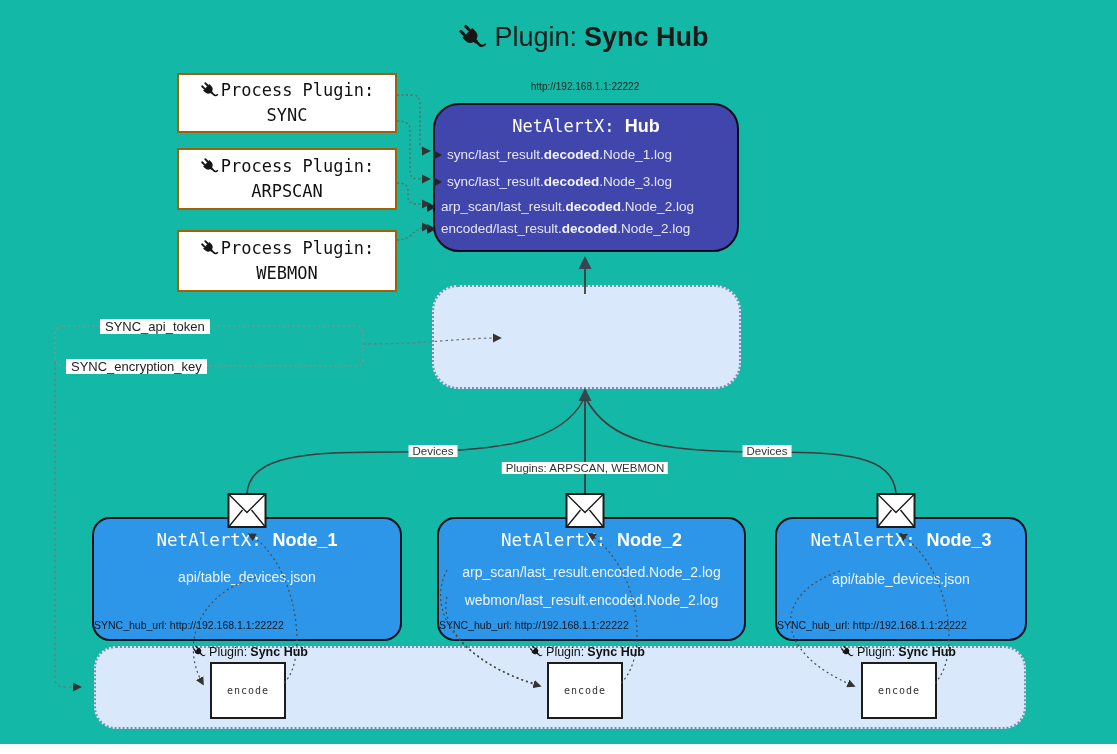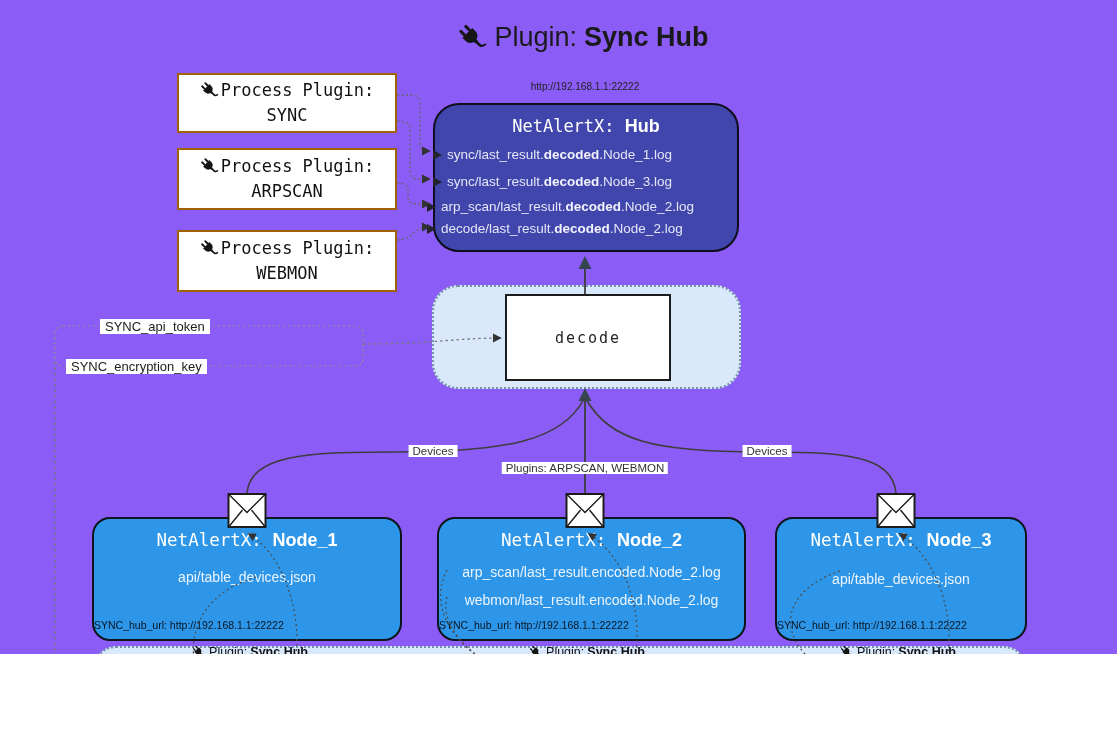--- a/index.html
+++ b/index.html
@@ -1,16 +1,16 @@
 <!DOCTYPE html>
 <html><head>
 <meta charset="utf-8">
 <style>
   html,body{margin:0;padding:0;background:#fff;}
-  .stage{position:relative;width:1117px;height:654px;background:#8b5cf6;overflow:hidden;
+  .stage{position:relative;width:1117px;height:744px;background:#14b8a6;overflow:hidden;
          font-family:"Liberation Sans",sans-serif;color:#1a1a1a;}
   .abs{position:absolute;}
   .mono{font-family:"DejaVu Sans Mono",monospace;}
   svg.layer{position:absolute;left:0;top:0;width:1117px;height:754px;pointer-events:none;}
   #svg-bottom{z-index:2;}
   #svg-top{z-index:4;}
   .panel{position:absolute;background:#d9e9fb;border:2px dotted #7492ad;z-index:1;}
   .boxz{z-index:3;}
   .envz{z-index:5;}
 
@@ -143,24 +143,23 @@
       </span>
     <span>WEBMON</span>
   </div>
 
   <div class="abs hub-url">http://192.168.1.1:22222</div>
   <div class="abs hub boxz">
     <div class="hub-title"><span class="mono">NetAlertX: </span><b>Hub</b></div>
     <div class="hub-log" style="top:42px;"><span class="tri"></span><span>sync/last_result.</span><b>decoded</b><span>.Node_1.log</span></div>
     <div class="hub-log" style="top:69px;"><span class="tri"></span><span>sync/last_result.</span><b>decoded</b><span>.Node_3.log</span></div>
     <div class="hub-log" style="top:94px;left:6px;"><span class="tri"></span><span>arp_scan/last_result.</span><b>decoded</b><span>.Node_2.log</span></div>
-    <div class="hub-log" style="top:116px;left:6px;"><span class="tri"></span><span>decode/last_result.</span><b>decoded</b><span>.Node_2.log</span></div>
-  </div>
-
-  <div class="decode-box mono boxz">decode</div>
+    <div class="hub-log" style="top:116px;left:6px;"><span class="tri"></span><span>encoded/last_result.</span><b>decoded</b><span>.Node_2.log</span></div>
+  </div>
+
 
   <div class="abs key-label" style="left:100px;top:319px;">SYNC_api_token</div>
   <div class="abs key-label" style="left:66px;top:359px;">SYNC_encryption_key</div>
 
   <div class="abs edge-label" style="left:433px;top:445px;">Devices</div>
   <div class="abs edge-label" style="left:585px;top:462px;">Plugins: ARPSCAN, WEBMON</div>
   <div class="abs edge-label" style="left:767px;top:445px;">Devices</div>
 
   <div class="node boxz" style="left:92px;top:517px;width:306px;height:120px;">
     <div class="node-title"><span class="mono">NetAlertX: </span><b>Node_1</b></div>

